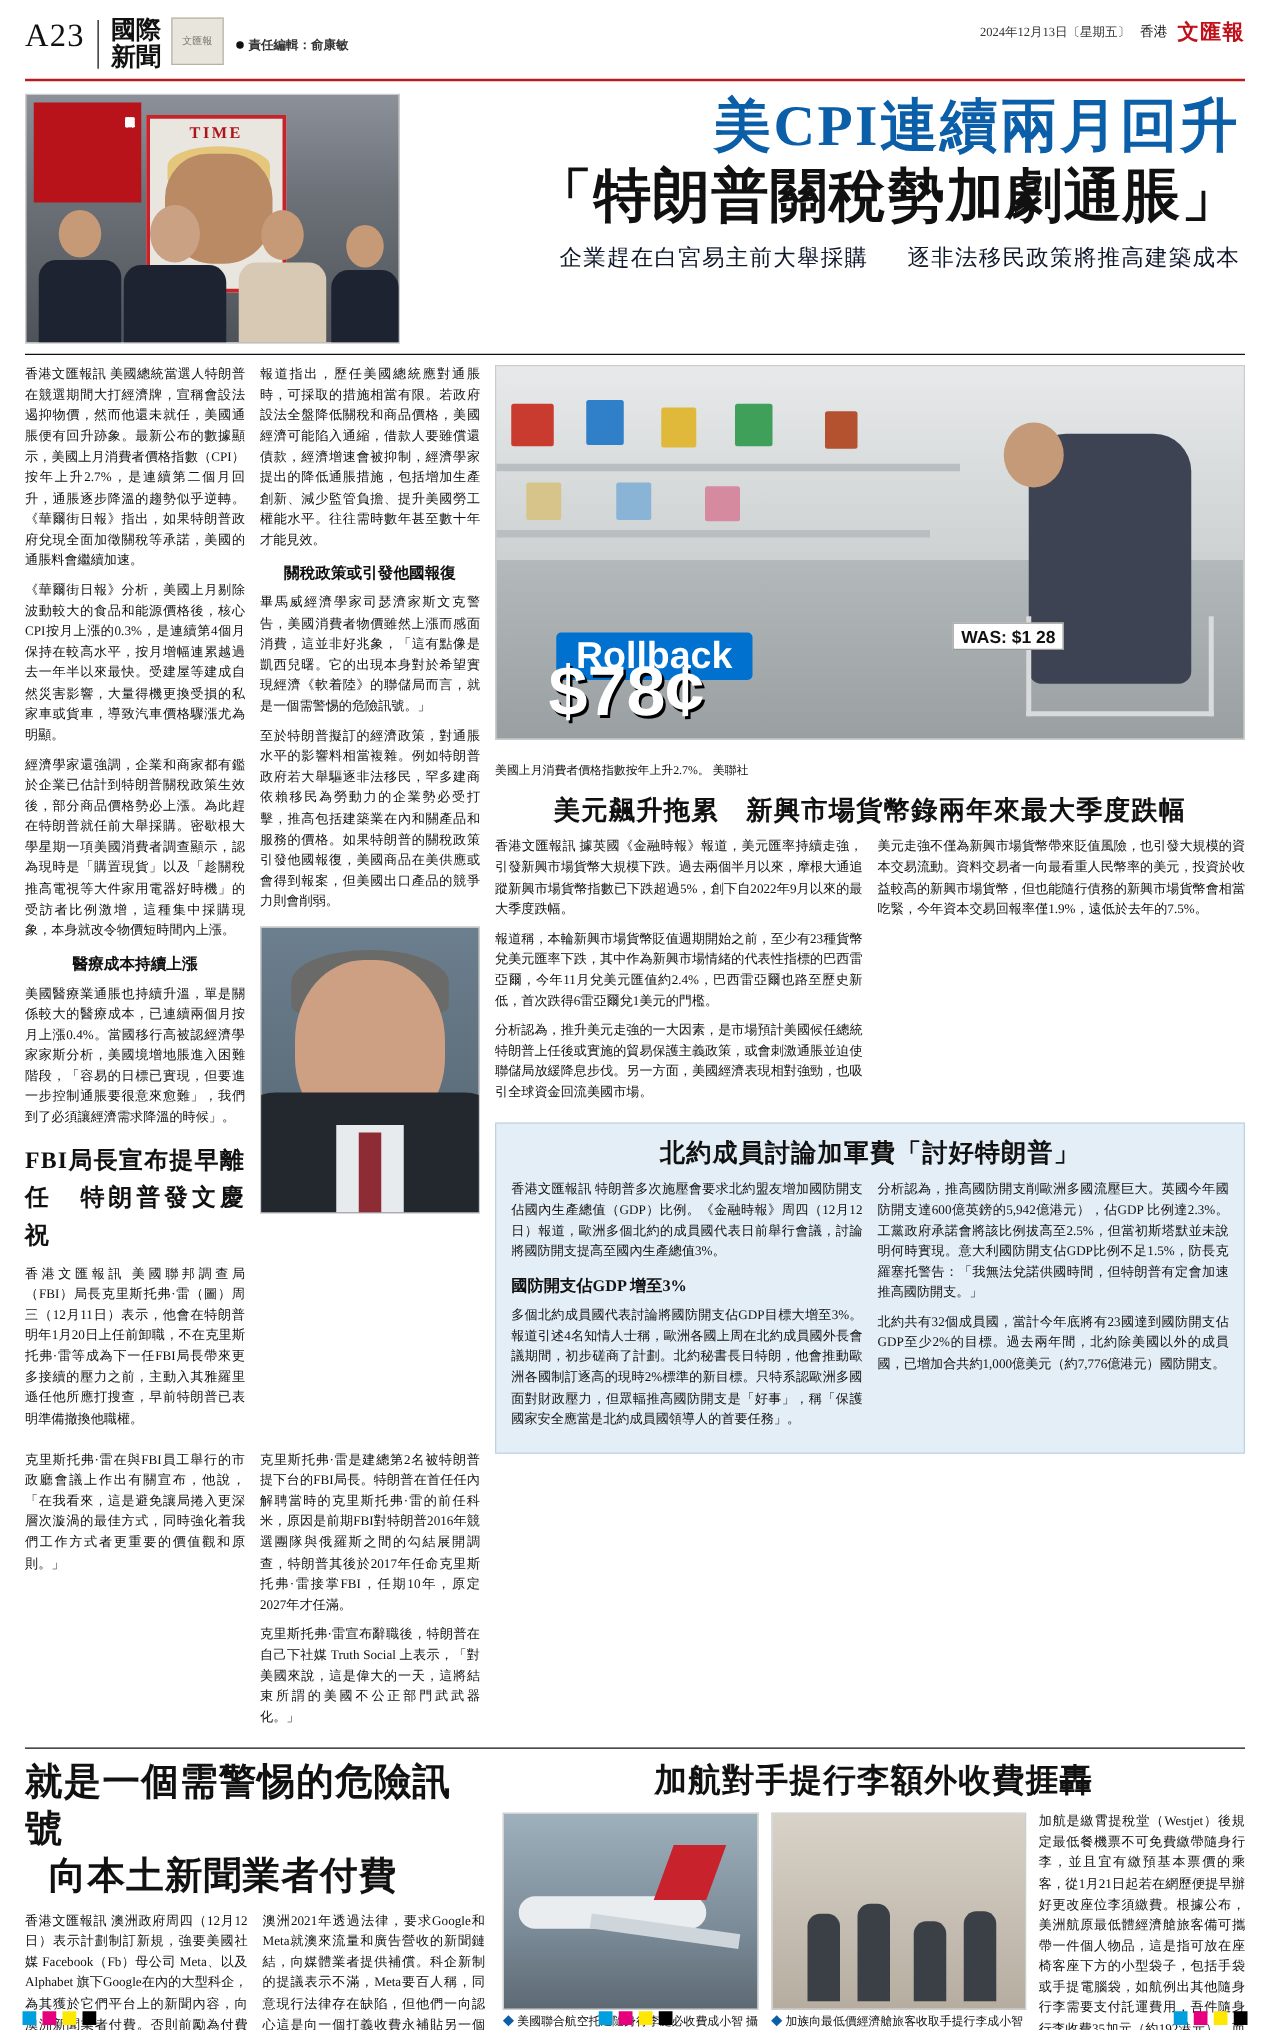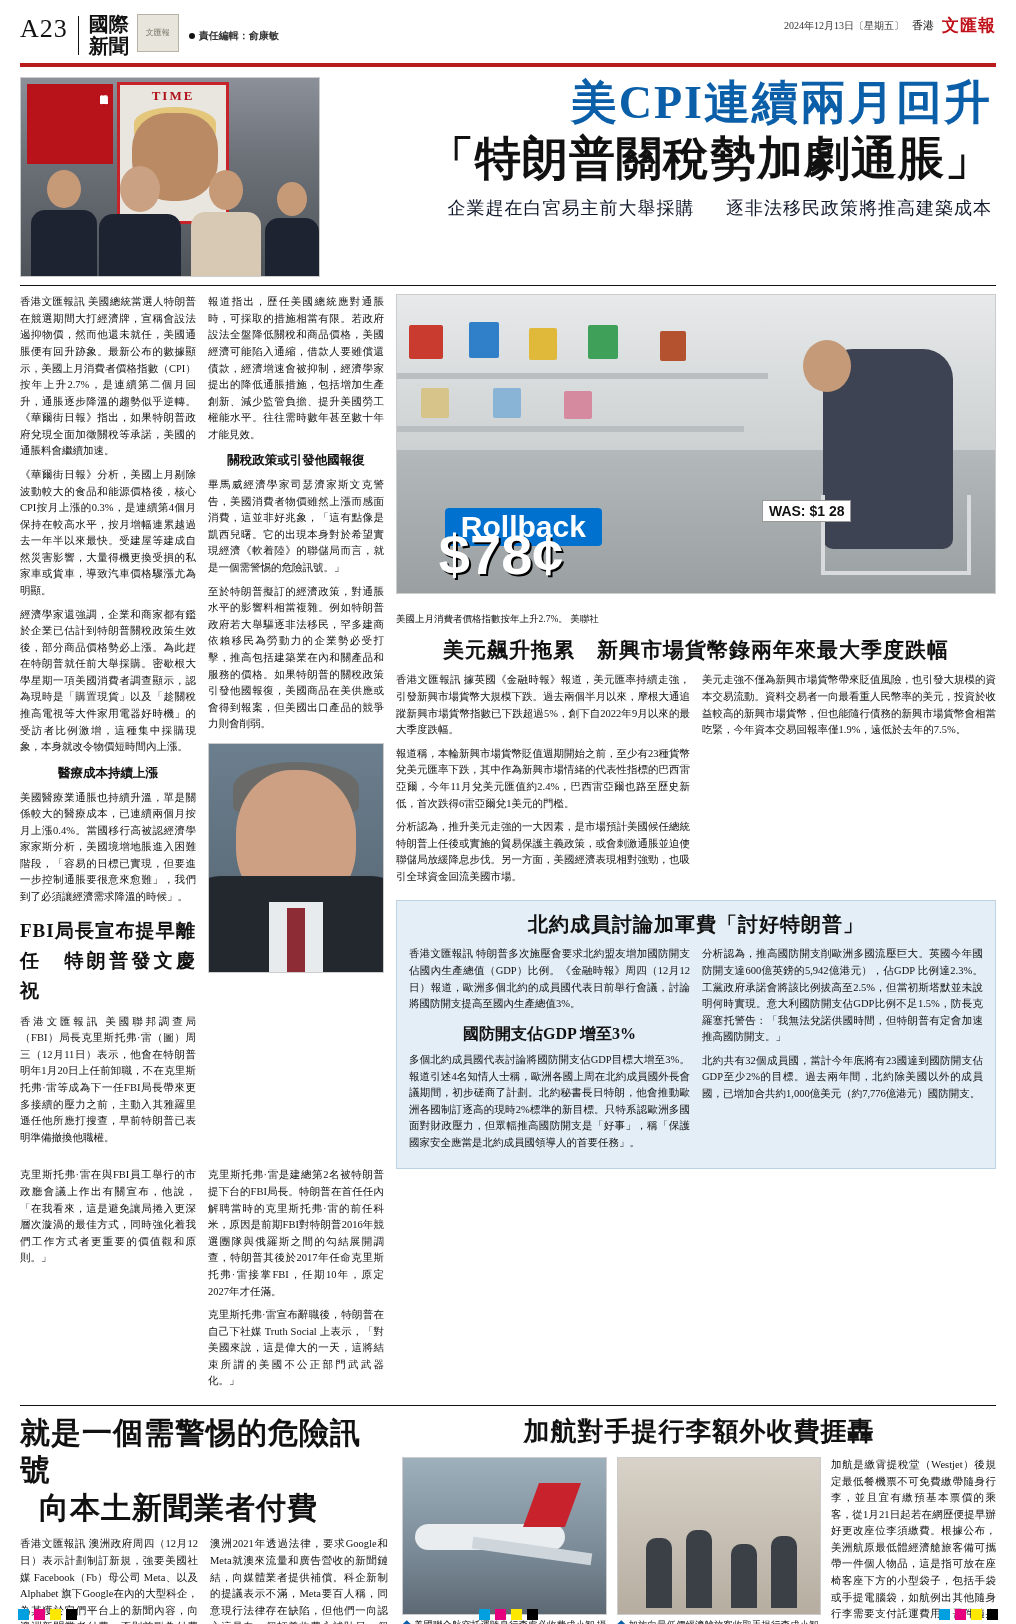--- a/index.html
+++ b/index.html
@@ -8,21 +8,21 @@
     width:1016px; height:1624px;
     background:#ffffff;
     font-family:"Liberation Serif", serif;
     color:#111;
     position:relative;
     overflow:hidden;
   }
   .page { width:1016px; height:1624px; position:relative; padding:14px 20px 0 20px; }
 
   
-  .masthead { display:flex; align-items:flex-start; border-bottom:4px solid #b91c1c; padding-bottom:6px; }
+  .masthead { display:flex; align-items:flex-start; border-bottom:2px solid #b91c1c; padding-bottom:6px; }
   .folio { font-family:"Liberation Serif", serif; font-size:26px; letter-spacing:1px; padding-right:10px; color:#111; }
   .folio-sep { width:1px; background:#111; margin:2px 10px 2px 0; align-self:stretch; }
   .section-name { font-size:20px; font-weight:bold; line-height:1.08; color:#111; }
   .logo-block { display:flex; align-items:center; gap:6px; margin-left:8px; }
   .logo-stamp {
     width:42px; height:38px; background:#e8e5dc; border:1px solid #b7b2a4;
     font-size:8px; color:#7a7568; display:flex; align-items:center; justify-content:center; text-align:center;
     line-height:1.1;
   }
   .editor-line { font-size:10px; color:#333; margin-left:10px; align-self:center; white-space:nowrap;font-weight:bold; }
@@ -33,21 +33,21 @@
   .paper-logo { font-size:17px; font-weight:bold; color:#c0111a; letter-spacing:1px; }
 
   
   .top-area { display:flex; gap:14px; margin-top:10px; }
   .time-photo {
     width:300px; height:200px; position:relative; overflow:hidden;
     background:linear-gradient(180deg,#8c9099 0%, #6d7178 40%, #4e5259 100%);
     border:1px solid #ccc;
   }
   .tp-cover {
-    position:absolute; left:96px; top:4px; width:112px; height:142px; background:#e9e6e0;
+    position:absolute; left:96px; top:16px; width:112px; height:142px; background:#e9e6e0;
     border:3px solid #c7232a;
   }
   .tp-cover-title { font-size:13px; color:#b0141b; text-align:center; margin-top:3px; letter-spacing:2px; font-weight:bold;}
   .tp-cover-face { position:absolute; left:12px; top:28px; width:86px; height:88px; background:#b98a63; border-radius:40% 40% 45% 45%;}
   .tp-cover-hair { position:absolute; left:14px; top:22px; width:82px; height:32px; background:#e4c77a; border-radius:50% 50% 20% 20%; }
   .tp-redbox {
     position:absolute; left:6px; top:6px; width:86px; height:80px; background:#b8121a; color:#fff;
     font-size:8px; line-height:1.35; padding:5px; writing-mode:vertical-rl; text-orientation:upright;
   }
   .tp-people { position:absolute; bottom:0; left:0; right:0; height:108px; }
@@ -104,21 +104,21 @@
   }
   .fbi-face { position:absolute; left:50%; transform:translateX(-50%); top:26px; width:120px; height:140px; background:#cda083; border-radius:46% 46% 44% 44%;}
   .fbi-hair { position:absolute; left:50%; transform:translateX(-50%); top:18px; width:126px; height:52px; background:#6a6a68; border-radius:50% 50% 14% 14%;}
   .fbi-suit { position:absolute; left:50%; transform:translateX(-50%); bottom:0; width:230px; height:96px; background:#23272e; border-radius:40px 40px 0 0;}
   .fbi-shirt { position:absolute; left:50%; transform:translateX(-50%); bottom:0; width:54px; height:70px; background:#e8ebee; }
   .fbi-tie { position:absolute; left:50%; transform:translateX(-50%); bottom:0; width:18px; height:64px; background:#8d2c34;}
 
   
   .blue-box { background:#e4eef7; border:1px solid #bcd3e6; padding:10px 12px; }
   .blue-title { font-size:20px; font-weight:bold; text-align:center; margin-bottom:8px; letter-spacing:1px;}
-  .blue-sub { font-size:16px; font-weight:bold; text-align:center; margin:8px 0 6px 0;}
+  .blue-sub { font-size:13px; font-weight:bold; text-align:left; margin:8px 0 6px 0;}
 
   
   .sec2-title { font-size:30px; font-weight:bold; line-height:1.25; letter-spacing:1px;}
   .air-title { font-size:26px; font-weight:bold; text-align:center; letter-spacing:1px;}
   .air-photo {
     height:158px; border:1px solid #ccc; position:relative; overflow:hidden;
     background:linear-gradient(180deg,#9fb0bd 0%, #7a8a97 60%, #5d6a74 100%);
   }
   .plane-body { position:absolute; left:6%; top:42%; width:74%; height:26px; background:#e9edf0; border-radius:14px;}
   .plane-tail { position:absolute; right:16%; top:16%; width:42px; height:44px; background:#c8222c; transform:skewX(-20deg);}

